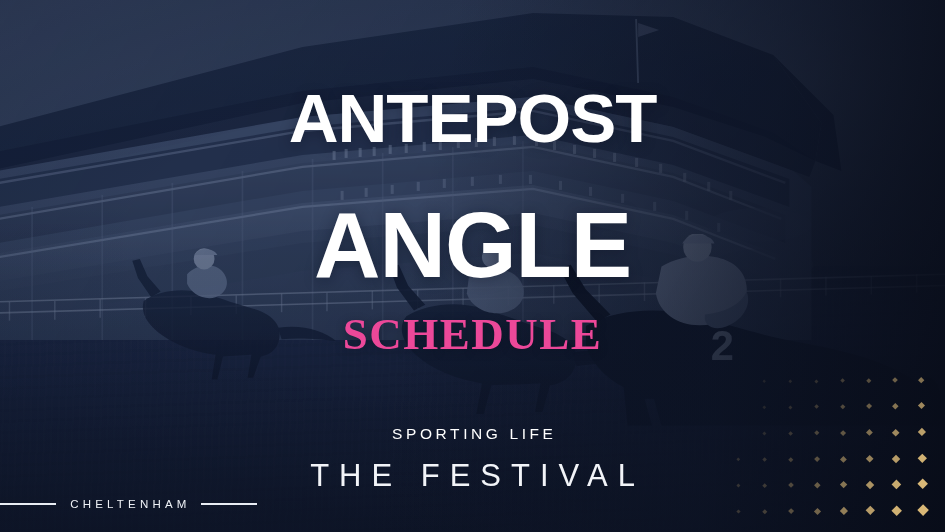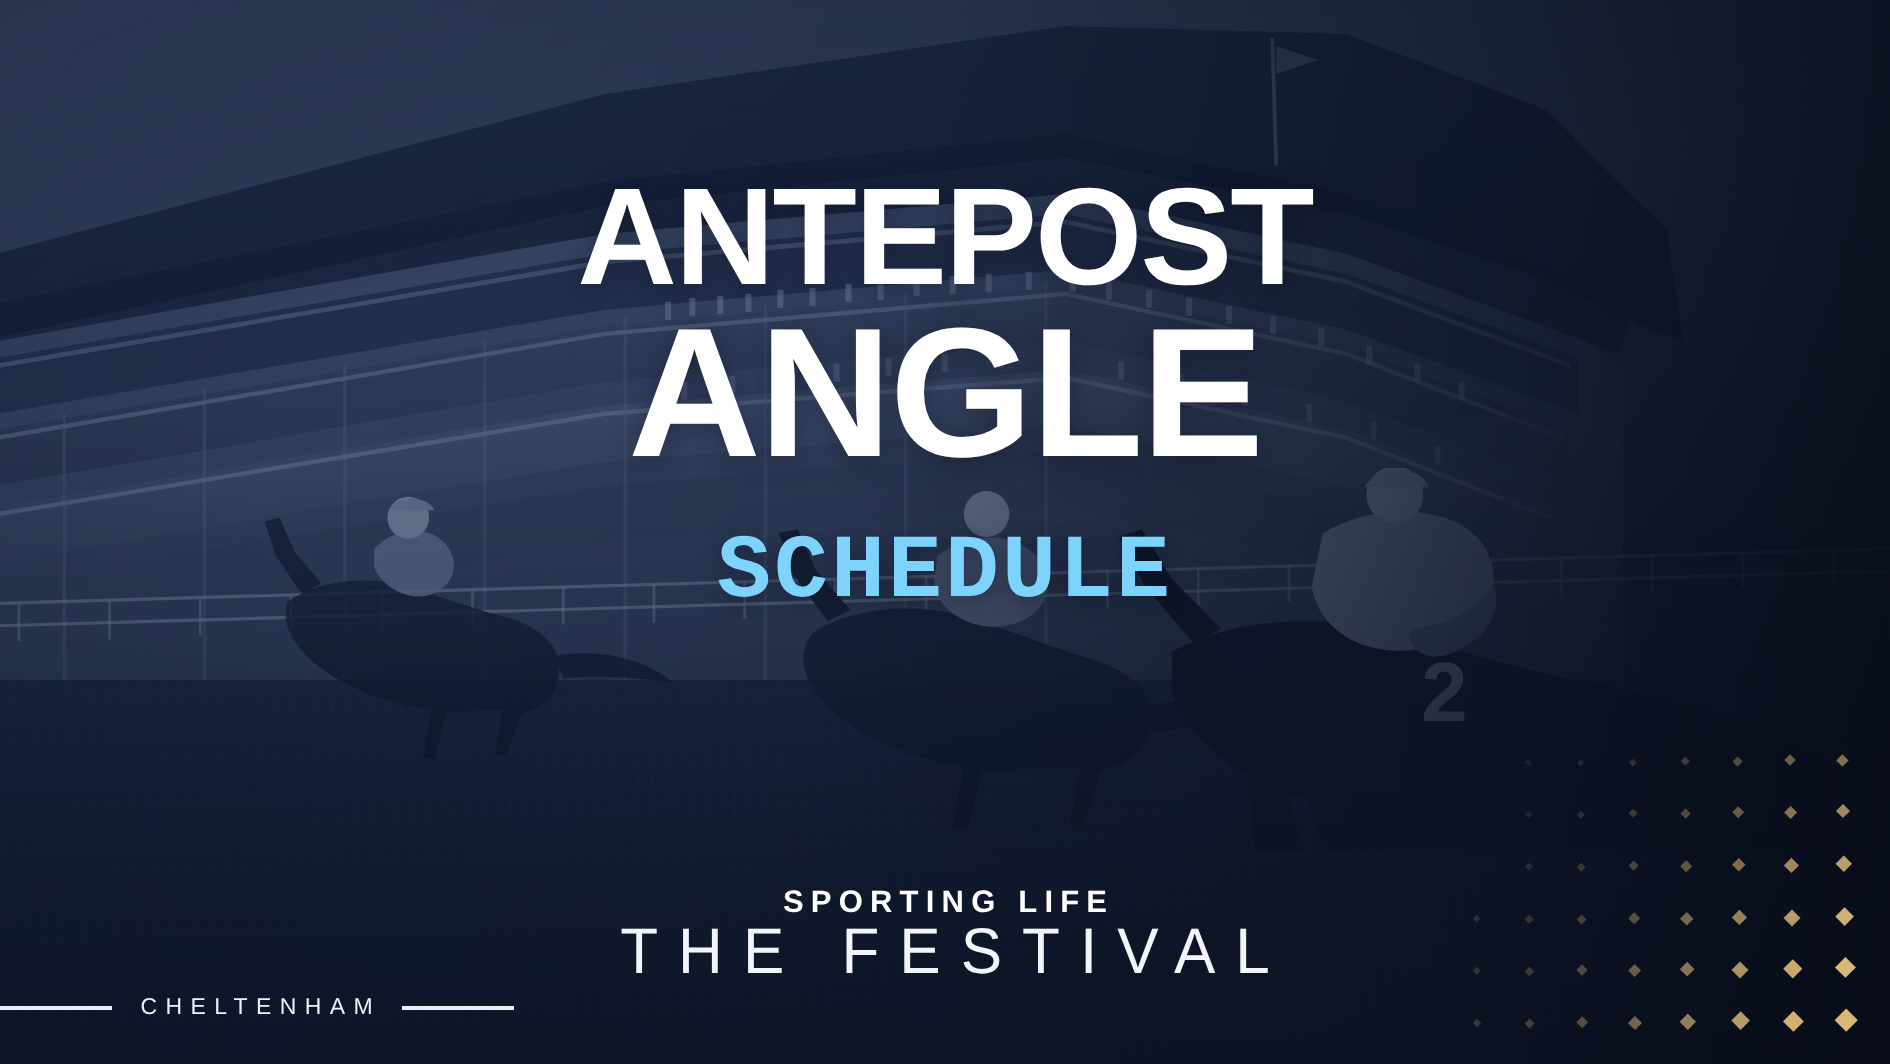--- a/index.html
+++ b/index.html
@@ -136,52 +136,52 @@
   .hl-line {
     display: block;
     color: #ffffff;
     font-family: "Liberation Sans", sans-serif;
     font-weight: bold;
     font-size: 69px;
     line-height: 0.97;
     letter-spacing: -1px;
     text-shadow: 0 2px 14px rgba(8,14,28,.38);
   }
-  .hl-line.l2 { font-size: 92px; }
+  .hl-line.l2 { font-size: 92px; margin-top: 48px; }
 
   .subhead {
     display: block;
     margin-top: 22px;
-    color: #7dd3fc;
-    font-family: Liberation Mono, monospace;
+    color: #ec4899;
+    font-family: Liberation Serif, serif;
     font-weight: bold;
     font-size: 45px;
     line-height: 1;
     letter-spacing: 1.5px;
     text-shadow: 0 2px 10px rgba(8,14,28,.42);
   }
 
   
   .logo {
     position: absolute;
     left: 0;
     bottom: 22px;
     width: 100%;
     text-align: center;
     z-index: 6;
   }
   .logo-sl {
     display: block;
     color: #ffffff;
     font-family: "Liberation Sans", sans-serif;
-    font-weight: bold;
+    font-weight: normal;
     font-size: 15.5px;
     letter-spacing: 3.6px;
     line-height: 1;
-    margin-bottom: 0;
+    margin-bottom: 18px;
     text-indent: 3.6px;
   }
   .logo-tf {
     display: block;
     color: #f2f4f8;
     font-family: "Liberation Sans", sans-serif;
     font-weight: normal;
     font-size: 31px;
     letter-spacing: 10px;
     line-height: 1;

